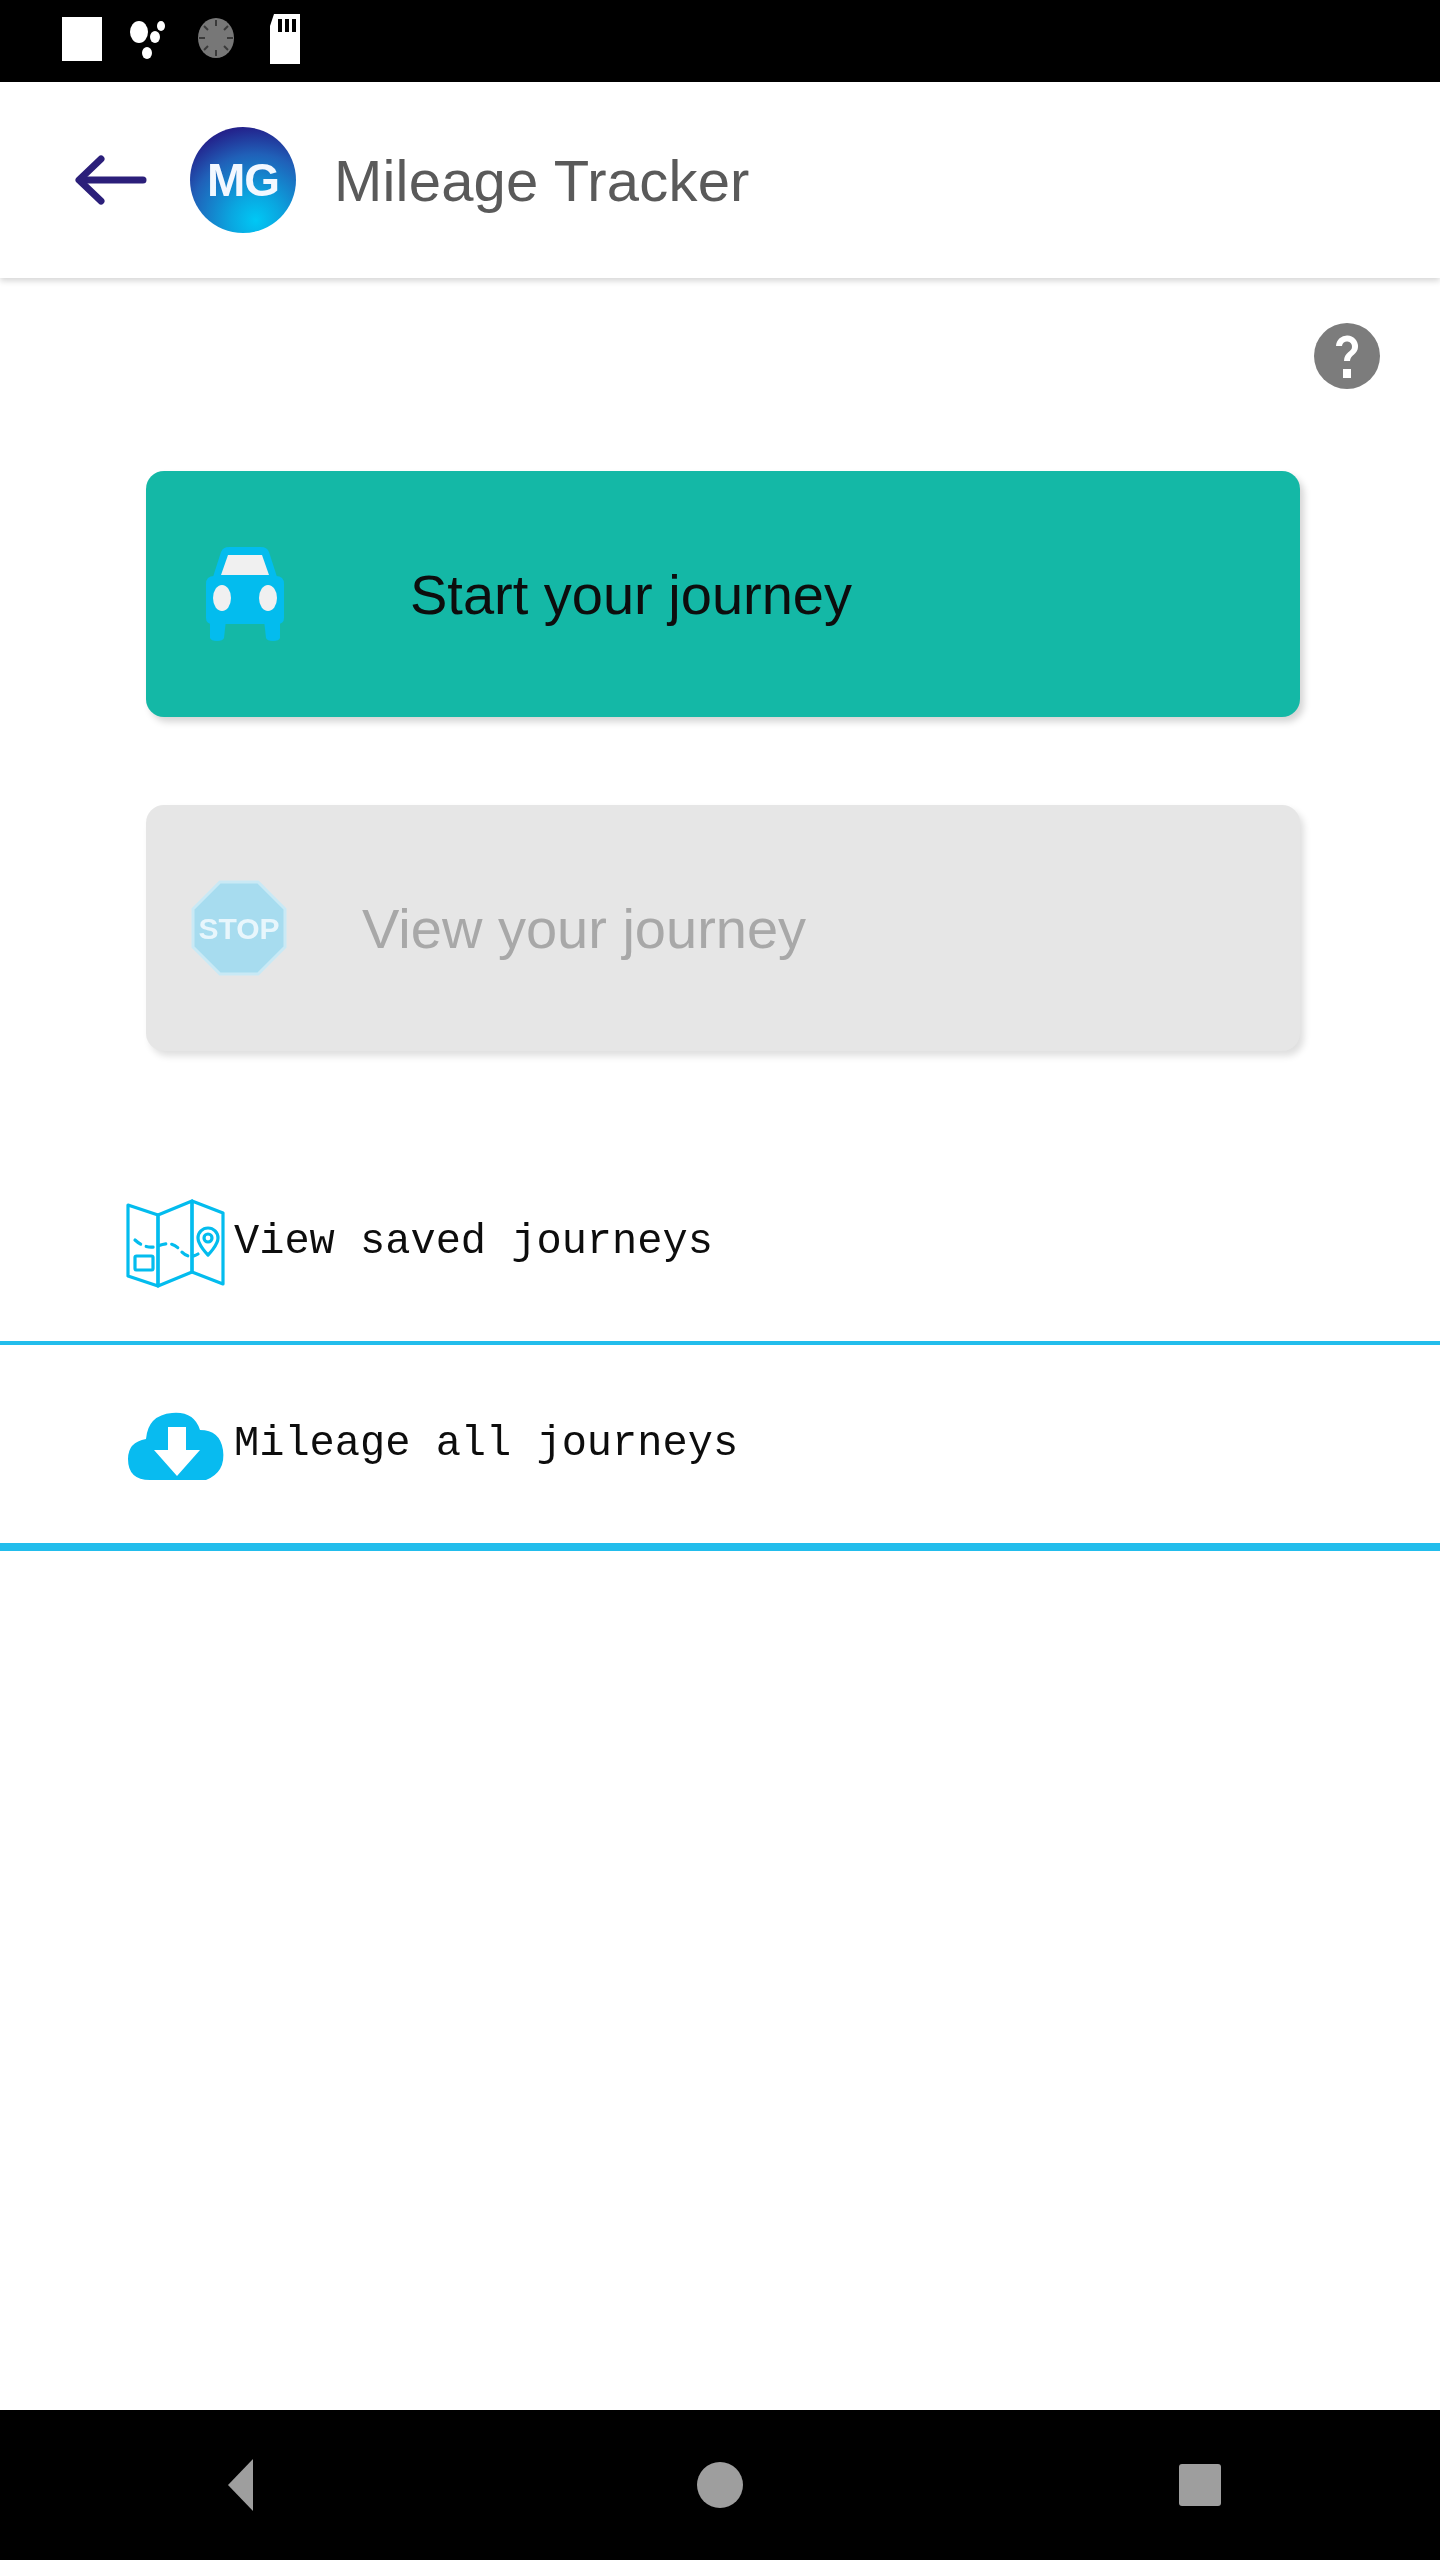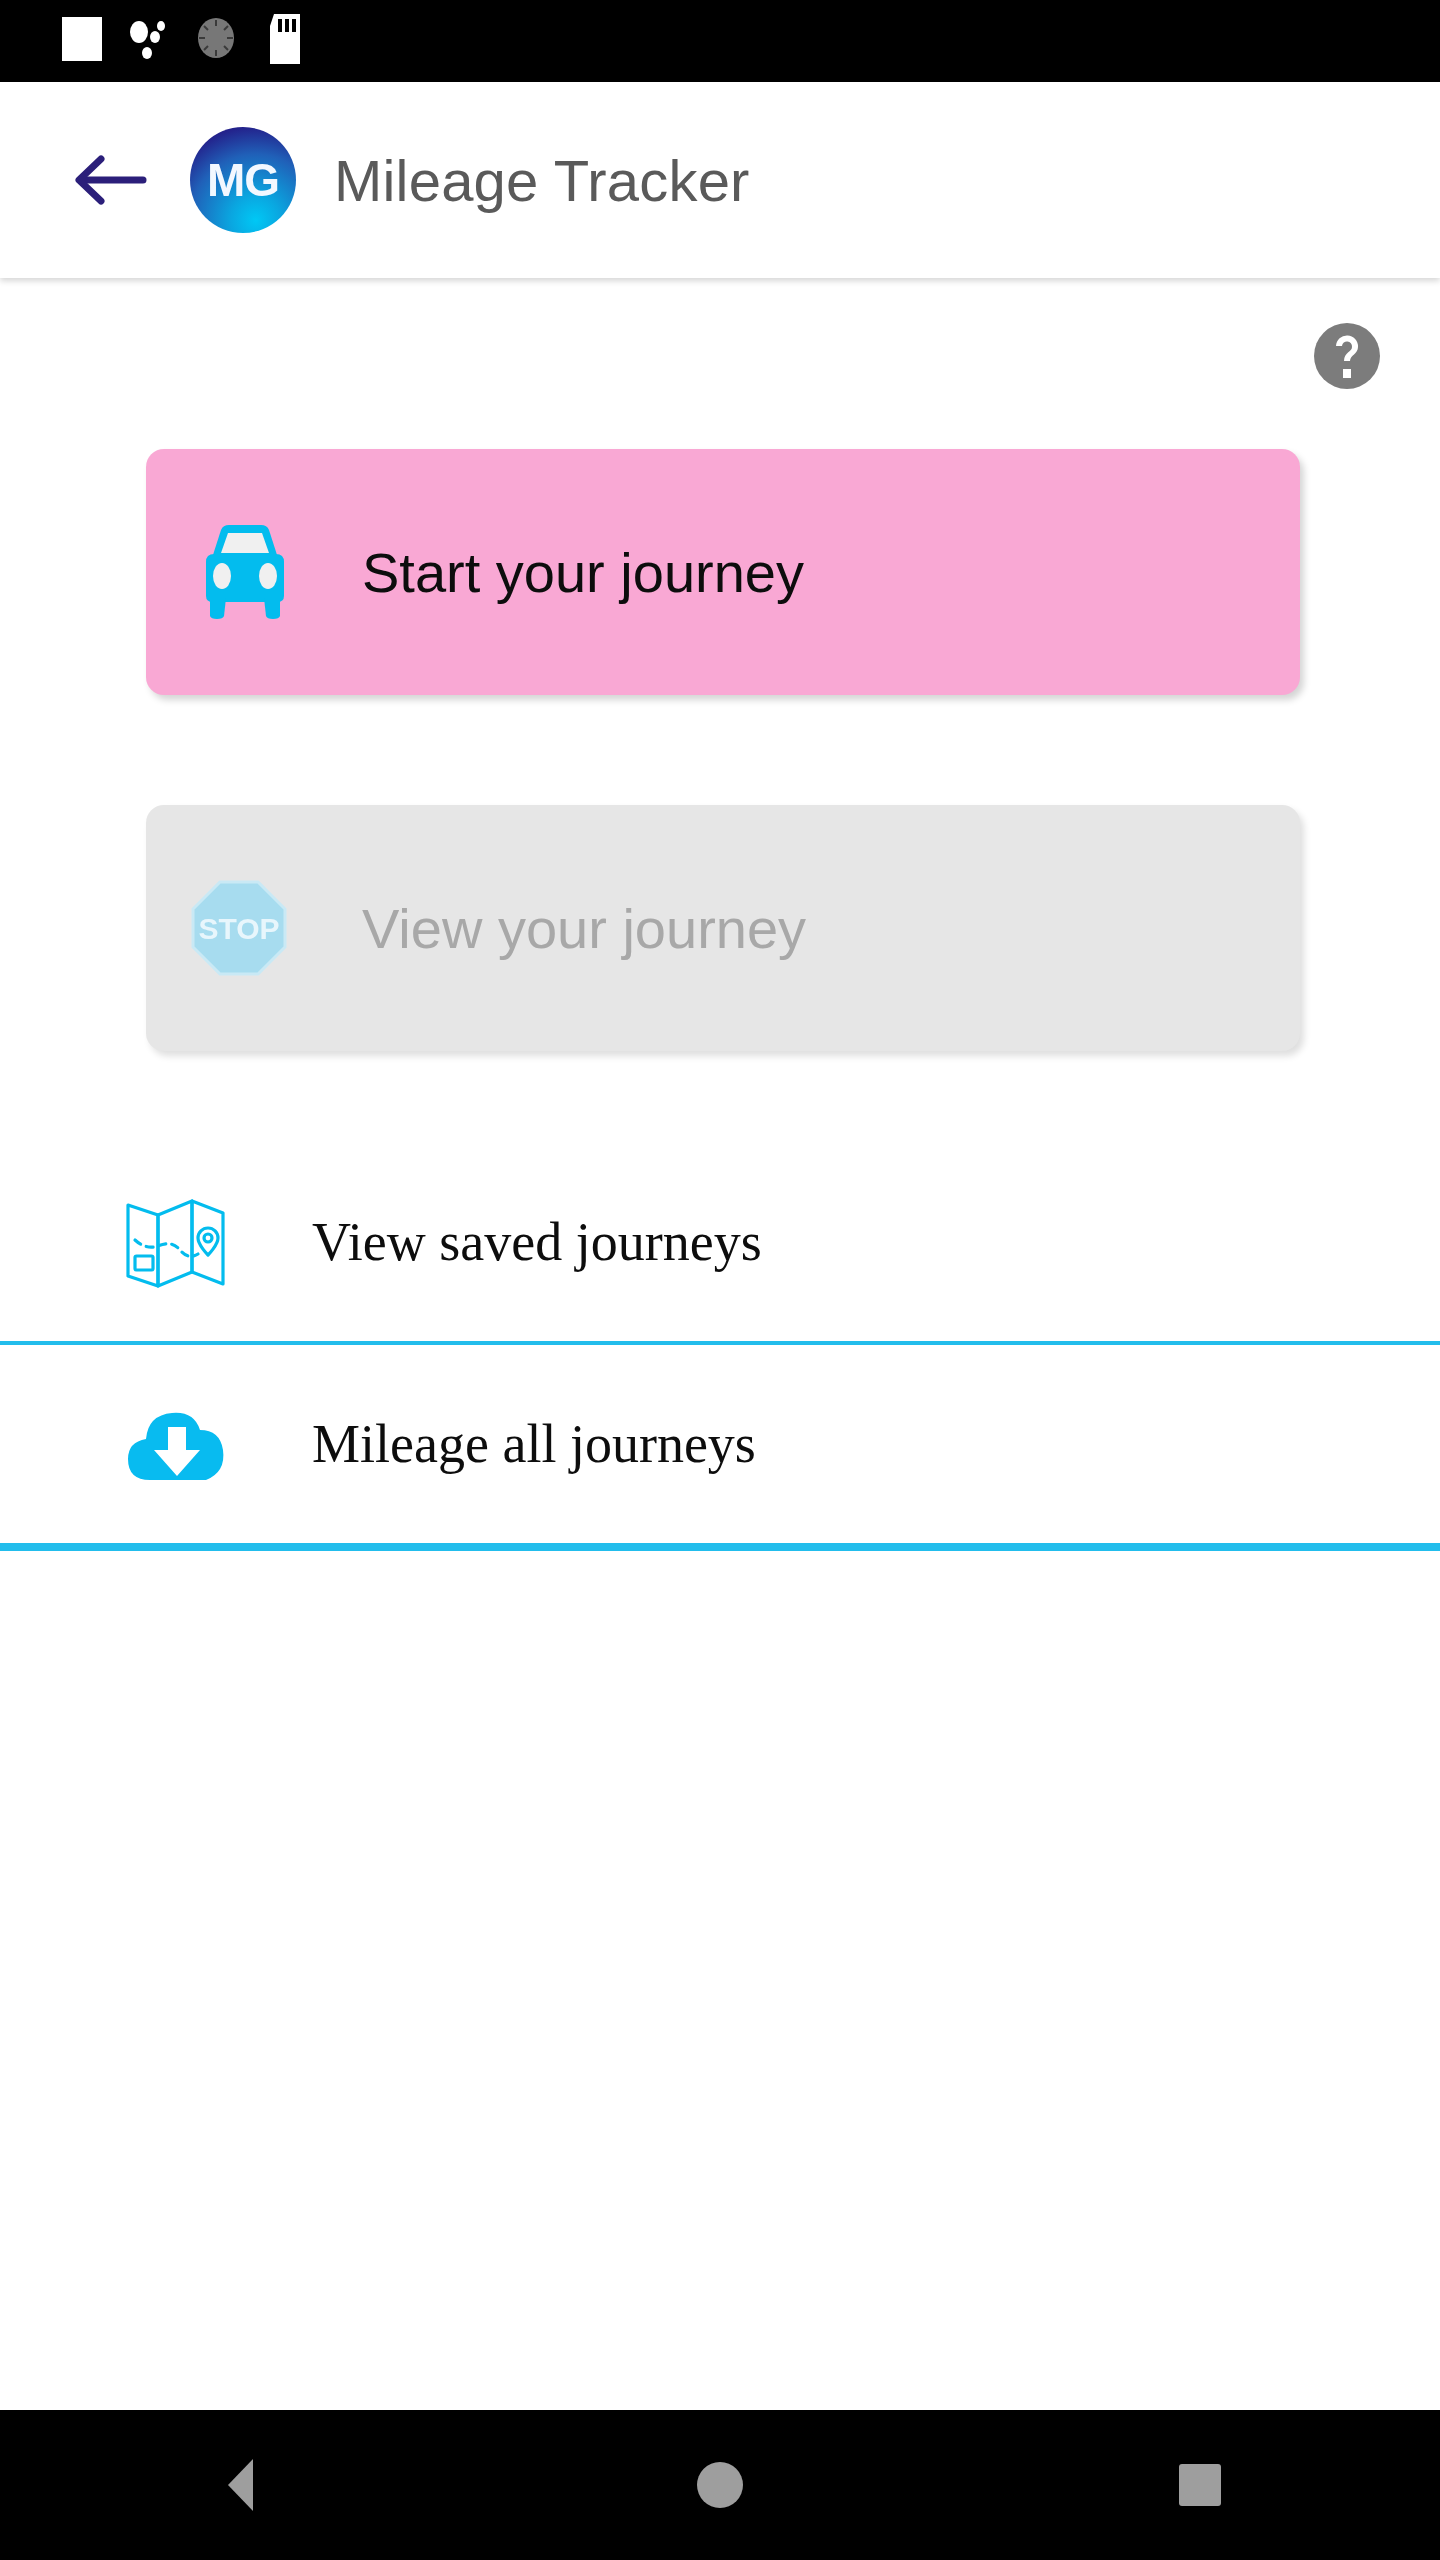--- a/index.html
+++ b/index.html
@@ -89,24 +89,25 @@
   }
 
   
   .card {
     position:absolute; left:146px;
     width:1154px; height:246px;
     border-radius:18px;
     display:flex; align-items:center;
   }
   .card-enabled {
-    top:171px;
-    background:#f9a8d4;
+    top:193px;
+    background:#14b8a6;
     box-shadow:4px 5px 7px rgba(0,0,0,0.17);
     cursor:pointer;
+    gap:48px;
   }
   .card-disabled {
     top:527px;
     background:#e6e6e6;
     box-shadow:4px 5px 7px rgba(0,0,0,0.13);
   }
   .card-icon {
     width:130px; margin-left:44px;
     display:flex; align-items:center; 
     flex-shrink:0;
@@ -127,23 +128,22 @@
     display:flex; align-items:center;
     background:#ffffff;
     cursor:pointer;
   }
   .row-icon {
     width:116px; margin-left:118px;
     display:flex; align-items:center; justify-content:center;
     flex-shrink:0;
   }
   .row-label {
-    margin-left:78px;
-    font-size:54px; color:#0d0d0d;
-    font-family:Liberation Serif, serif;
+    font-size:42px; color:#0d0d0d;
+    font-family:Liberation Mono, monospace;
   }
   .divider {
     width:1440px; height:4px;
     background:#22bdec;
   }
 
   
   .nav-bar {
     position:absolute; bottom:0; left:0;
     width:1440px; height:150px;

